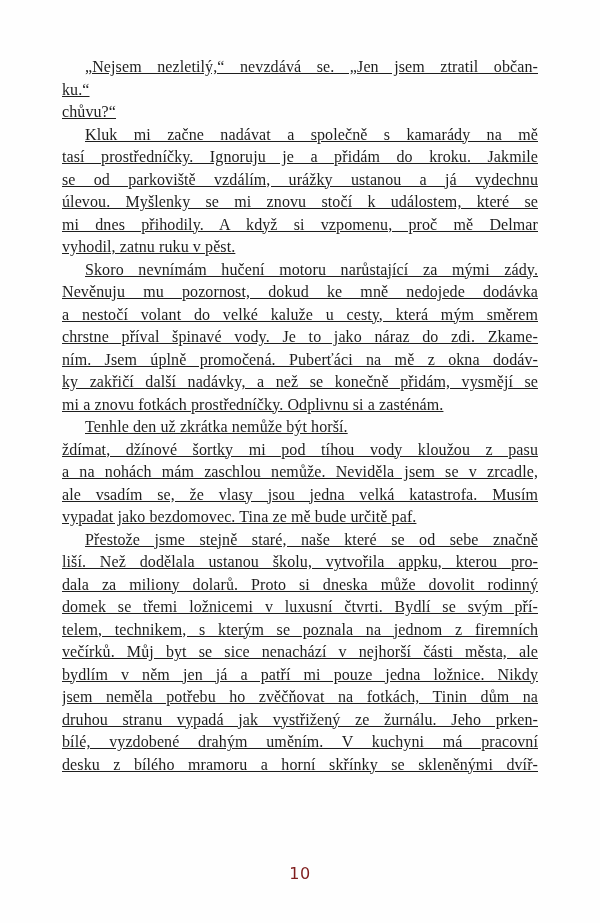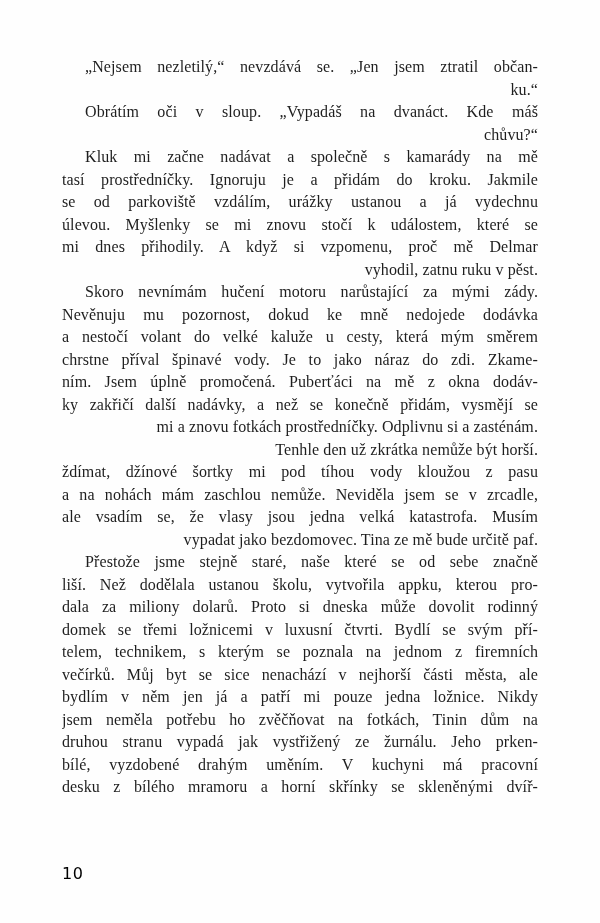--- a/index.html
+++ b/index.html
@@ -23,54 +23,55 @@
     width: 476px;
   }
   .ln {
     font-size: 16px;
     line-height: 22.5px;
     height: 22.5px;
     overflow: hidden;
     text-align: justify;
     white-space: normal;
     letter-spacing: 0.1px;
+    text-decoration: underline;
   }
   
   .ln:not(.last)::after {
     content: "";
     display: inline-block;
     width: 100%;
     height: 0;
   }
   .ln.last {
-    text-align: right;
+    text-align: left;
   }
   .ln.ind {
     text-indent: 23px;
   }
   .page-number {
     position: absolute;
     left: 62px;
     width: 476px;
     top: 864px;
+    text-align: center;
     font-family: "DejaVu Sans", "Liberation Sans", sans-serif;
     font-weight: 400;
     font-size: 16px;
-    color: #000000;
+    color: #7f1d1d;
     letter-spacing: 0.5px;
   }
 </style>
 </head>
 <body>
 
 <div class="page">
   <div class="text-block">
     <div class="ln ind">„Nejsem nezletilý,“ nevzdává se. „Jen jsem ztratil občan-</div>
     <div class="ln last">ku.“</div>
-    <div class="ln ind">Obrátím oči v sloup. „Vypadáš na dvanáct. Kde máš</div>
     <div class="ln last">chůvu?“</div>
     <div class="ln ind">Kluk mi začne nadávat a společně s kamarády na mě</div>
     <div class="ln">tasí prostředníčky. Ignoruju je a přidám do kroku. Jakmile</div>
     <div class="ln">se od parkoviště vzdálím, urážky ustanou a já vydechnu</div>
     <div class="ln">úlevou. Myšlenky se mi znovu stočí k událostem, které se</div>
     <div class="ln">mi dnes přihodily. A když si vzpomenu, proč mě Delmar</div>
     <div class="ln last">vyhodil, zatnu ruku v pěst.</div>
     <div class="ln ind">Skoro nevnímám hučení motoru narůstající za mými zády.</div>
     <div class="ln">Nevěnuju mu pozornost, dokud ke mně nedojede dodávka</div>
     <div class="ln">a nestočí volant do velké kaluže u cesty, která mým směrem</div>

